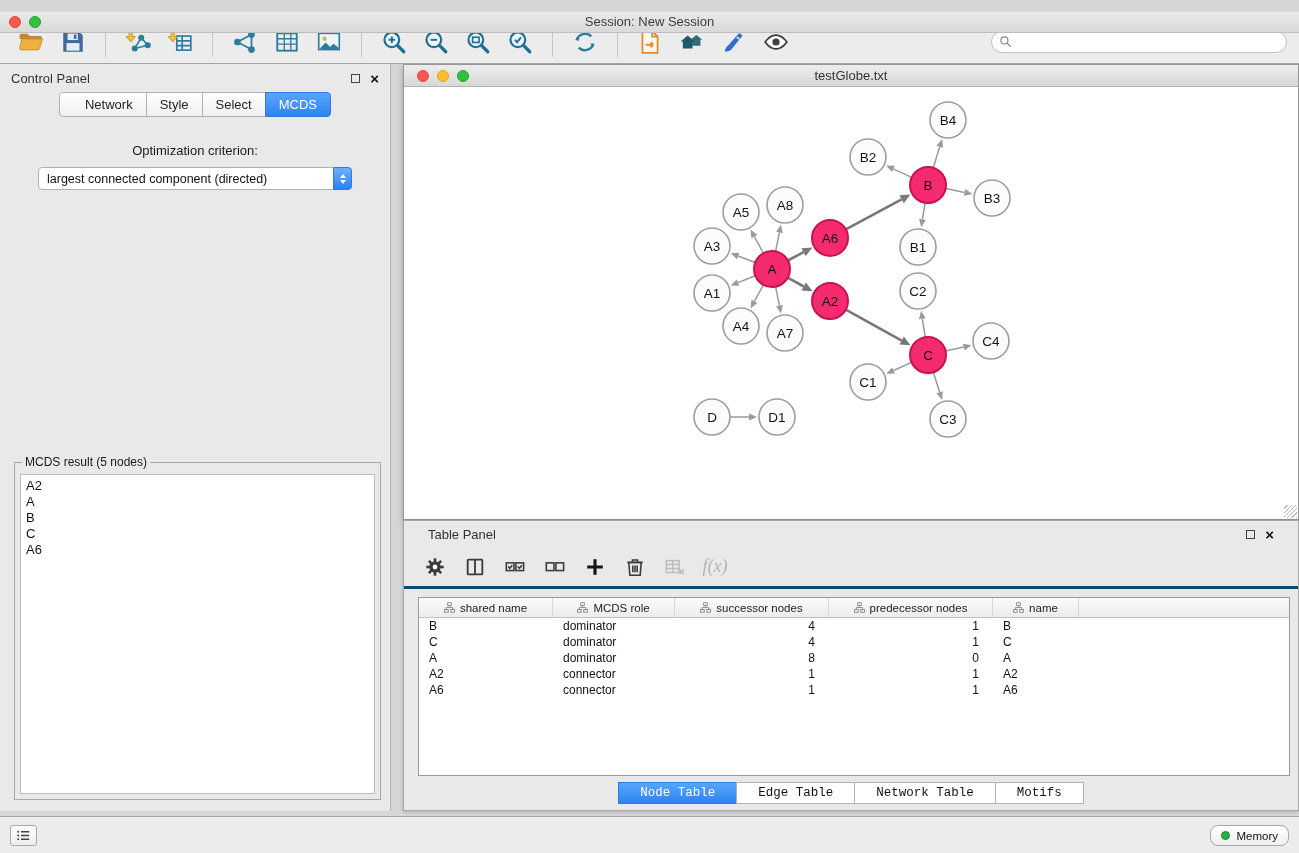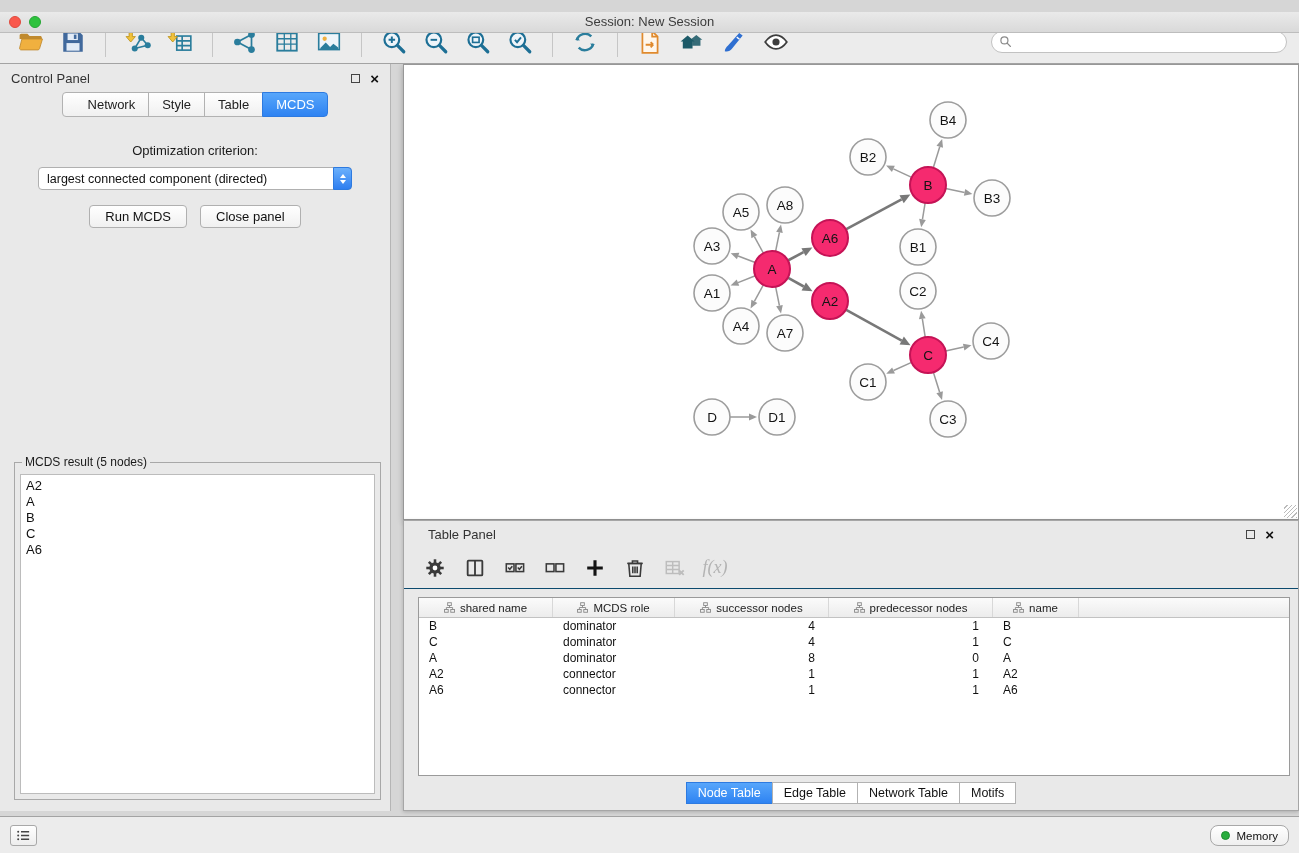--- a/index.html
+++ b/index.html
@@ -60,35 +60,35 @@
   .nw-titlebar{height:22px;background:linear-gradient(#ededed,#d8d8d8);border-bottom:1px solid #b3b3b3;position:relative;}
   .nw-titlebar .lights{left:13px;top:5px;}
   .nw-title{text-align:center;line-height:21px;font-size:13px;color:#333;}
   .nw-content{position:absolute;top:22px;left:0;right:0;bottom:0;background:#fff;overflow:hidden;}
   .nw-content svg{display:block;}
   .resize-corner{position:absolute;right:1px;bottom:1px;width:13px;height:13px;background:repeating-linear-gradient(135deg,transparent,transparent 2px,#bbb 2px,#bbb 3px);}
 
   
   .table-panel{position:absolute;left:4px;top:456px;right:0;bottom:5px;background:#e9e9e9;border:1px solid #a6a6a6;box-shadow:0 1px 4px rgba(0,0,0,.2);}
   .tp-header{height:26px;display:flex;align-items:center;padding:0 24px;font-size:13px;color:#333;}
-  .tp-toolbar{height:42px;display:flex;align-items:center;gap:6px;padding:0 14px;border-bottom:1px solid #0c4a6e;}
+  .tp-toolbar{height:42px;display:flex;align-items:center;gap:6px;padding:0 14px;border-bottom:3px solid #0c4a6e;}
   .tp-btn{width:34px;height:34px;border:none;background:transparent;display:flex;align-items:center;justify-content:center;cursor:pointer;padding:0;}
   .tp-btn svg{width:22px;height:22px;display:block;}
   .fx-label{font-family:"Liberation Serif",serif;font-style:italic;color:#b3b3b3;font-size:18px;}
   .tp-table{position:absolute;left:14px;right:8px;top:76px;bottom:34px;background:#fde047;border:1px solid #9a9a9a;display:flex;flex-direction:column;overflow:hidden;}
   .t-head{display:grid;grid-template-columns:134px 122px 154px 164px 86px 1fr;background:linear-gradient(#fbfbfb,#ececec);border-bottom:1px solid #c2c2c2;height:20px;flex:0 0 20px;}
   .th{display:flex;align-items:center;justify-content:center;gap:5px;font-size:11.5px;color:#222;border-right:1px solid #d8d8d8;cursor:pointer;overflow:hidden;}
   .th.filler{border-right:none;cursor:default;}
   .th .icon svg{width:11px;height:11px;display:block;}
   .t-body{flex:1;background:#fff;overflow:auto;}
   .tr{display:grid;grid-template-columns:134px 122px 154px 164px 86px 1fr;height:16px;}
   .td{font-size:12px;line-height:16px;padding-left:10px;color:#111;white-space:nowrap;}
   .td.col2,.td.col3{text-align:right;padding-right:14px;padding-left:0;}
   .tp-tabs{position:absolute;bottom:6px;left:0;right:0;display:flex;justify-content:center;}
-  .tp-tab{padding:3px 11px;font-size:12.5px;background:#fff;border:1px solid #b2b2b2;margin-left:-1px;cursor:pointer;color:#111;font-family:Liberation Sans, sans-serif;}
+  .tp-tab{padding:3px 21px;font-size:12.5px;background:#fff;border:1px solid #b2b2b2;margin-left:-1px;cursor:pointer;color:#111;font-family:Liberation Mono, monospace;}
   .tp-tab:first-child{margin-left:0;}
   .tp-tab.active{background:linear-gradient(#57a6fb,#2e83f2);border-color:#2d7ae0;color:#fff;}
 
   
   .statusbar{position:absolute;left:0;right:0;bottom:0;height:37px;background:#ececec;border-top:1px solid #a3a3a3;}
   .list-btn{position:absolute;left:10px;top:8px;width:27px;height:21px;border:1px solid #a8a8a8;border-radius:3px;background:linear-gradient(#ffffff,#ededed);display:flex;align-items:center;justify-content:center;cursor:pointer;}
   .list-btn svg{width:15px;height:15px;}
   .memory-btn{position:absolute;right:10px;top:8px;height:21px;border:1px solid #a8a8a8;border-radius:8px;background:linear-gradient(#ffffff,#efefef);display:flex;align-items:center;gap:6px;padding:0 10px;font-size:11.5px;color:#111;cursor:pointer;}
   .mem-dot{width:9px;height:9px;border-radius:50%;background:#28ad3d;border:1px solid #1e8c30;}
 </style>
@@ -278,50 +278,54 @@
       <div class="panel-header">
         <span>Control Panel</span>
         <span class="ph-icons">
           <span class="float-box"></span>
           <span class="close-x">×</span>
         </span>
       </div>
       <div class="seg-tabs" id="control-tabs">
           <button class="seg-tab">Network</button>
           <button class="seg-tab">Style</button>
-          <button class="seg-tab">Table</button>
+          <button class="seg-tab">Select</button>
           <button class="seg-tab active">MCDS</button>
         </div>
       <div class="opt-label">Optimization criterion:</div>
       <div class="dropdown">
         <span class="dd-text">largest connected component (directed)</span>
         <span class="dd-stepper">
             <span class="dd-up"></span>
             <span class="dd-down"></span>
           </span>
-      </div>
-      <div class="btn-row">
-        <button class="mac-btn">Run MCDS</button>
-        <button class="mac-btn">Close panel</button>
       </div>
       <fieldset class="result-fieldset">
         <legend>MCDS result (5 nodes)</legend>
         <div class="result-list" id="result-list">
             <div class="list-item">A2</div>
             <div class="list-item">A</div>
             <div class="list-item">B</div>
             <div class="list-item">C</div>
             <div class="list-item">A6</div>
           </div>
       </fieldset>
     </div>
 
     <div class="workspace">
 
       <div class="network-window">
+        <div class="nw-titlebar">
+          <div class="lights">
+            <span class="light red"></span>
+            <span class="light yellow"></span>
+            <span class="light green"></span>
+          </div>
+          <div class="nw-title">testGlobe.txt</div>
+        </div>
         <div class="nw-content">
           <svg id="graph" width="894" height="432" viewBox="0 0 894 432">
               <line x1="351.2874195640653" y1="188.68503217437387" x2="333.9973473447873" y2="195.6010610620851" stroke="#9a9a9a" stroke-width="1.5"></line>
               <polygon points="326.5695338177052,198.57218647291793 332.7346190451833,192.44424031307523 335.26007564439124,198.757881811095" fill="#9a9a9a"></polygon>
               <line x1="351.1925698885631" y1="175.55715179061585" x2="334.1448912844574" y2="169.02220832570868" stroke="#9a9a9a" stroke-width="1.5"></line>
               <polygon points="326.674922346041,166.15872023264905 335.36187372400775,165.84747152688172 332.92790884490705,172.19694512453563" fill="#9a9a9a"></polygon>
               <line x1="359.4001049556203" y1="197.81271024289174" x2="350.37761451347956" y2="214.40245073327952" stroke="#9a9a9a" stroke-width="1.5"></line>
               <polygon points="346.5554389381997,221.43032195234252 347.3907692453778,212.7780261137856 353.36445978158133,216.02687535277346" fill="#9a9a9a"></polygon>
               <line x1="359.4001049556203" y1="166.18728975710826" x2="350.37761451347956" y2="149.59754926672048" stroke="#9a9a9a" stroke-width="1.5"></line>
               <polygon points="346.5554389381997,142.56967804765748 353.36445978158133,147.97312464722654 347.3907692453778,151.2219738862144" fill="#9a9a9a"></polygon>

